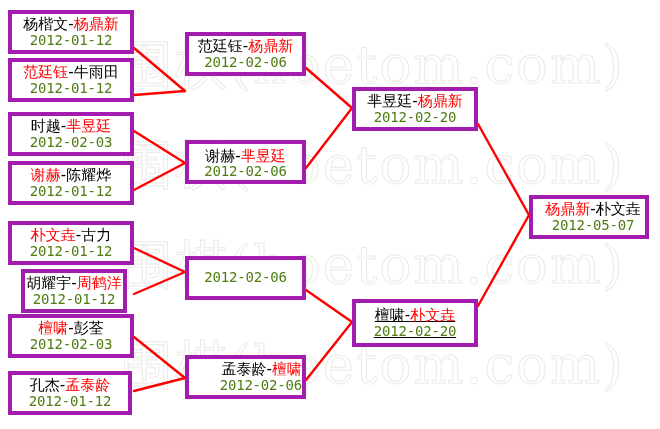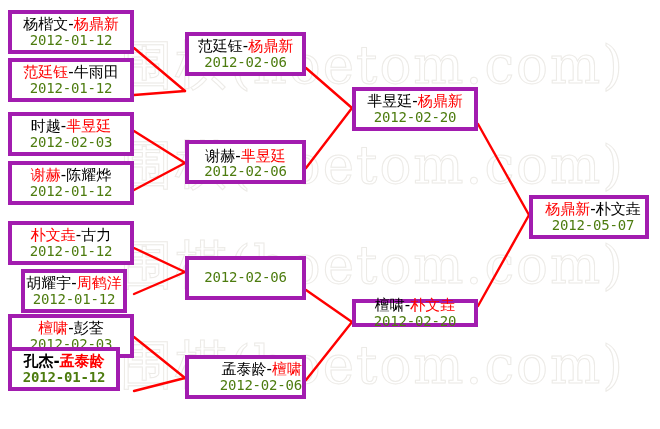--- a/index.html
+++ b/index.html
@@ -144,21 +144,21 @@
     <div class="match-date">2012-01-12</div>
   </div>
 
   <div class="match-box" style="left:8px; top:314px; width:126px; height:44px;">
     <div class="players">
       <span class="p-win">檀啸</span><span class="sep">-</span><span class="p-lose">彭荃</span>
     </div>
     <div class="match-date">2012-02-03</div>
   </div>
 
-  <div class="match-box" style="left:8px; top:347px; width:112px; height:44px;font-weight:bold;">
+  <div class="match-box" style="left:8px; top:371px; width:124px; height:44px;">
     <div class="players">
       <span class="p-lose">孔杰</span><span class="sep">-</span><span class="p-win">孟泰龄</span>
     </div>
     <div class="match-date">2012-01-12</div>
   </div>
 
   <div class="match-box" style="left:185px; top:32px; width:121px; height:44px;">
     <div class="players">
       <span class="p-lose">范廷钰</span><span class="sep">-</span><span class="p-win">杨鼎新</span>
     </div>
@@ -183,21 +183,21 @@
     <div class="match-date">2012-02-06</div>
   </div>
 
   <div class="match-box" style="left:352px; top:87px; width:126px; height:44px;">
     <div class="players">
       <span class="p-lose">芈昱廷</span><span class="sep">-</span><span class="p-win">杨鼎新</span>
     </div>
     <div class="match-date">2012-02-20</div>
   </div>
 
-  <div class="match-box" style="left:352px; top:299px; width:126px; height:28px;">
+  <div class="match-box" style="left:352px; top:299px; width:126px; height:48px;text-decoration:underline;">
     <div class="players">
       <span class="p-lose">檀啸</span><span class="sep">-</span><span class="p-win">朴文垚</span>
     </div>
     <div class="match-date">2012-02-20</div>
   </div>
 
   <div class="match-box" style="left:529px; top:195px; width:120px; height:44px;padding-left:8px;">
     <div class="players">
       <span class="p-win">杨鼎新</span><span class="sep">-</span><span class="p-lose">朴文垚</span>
     </div>

